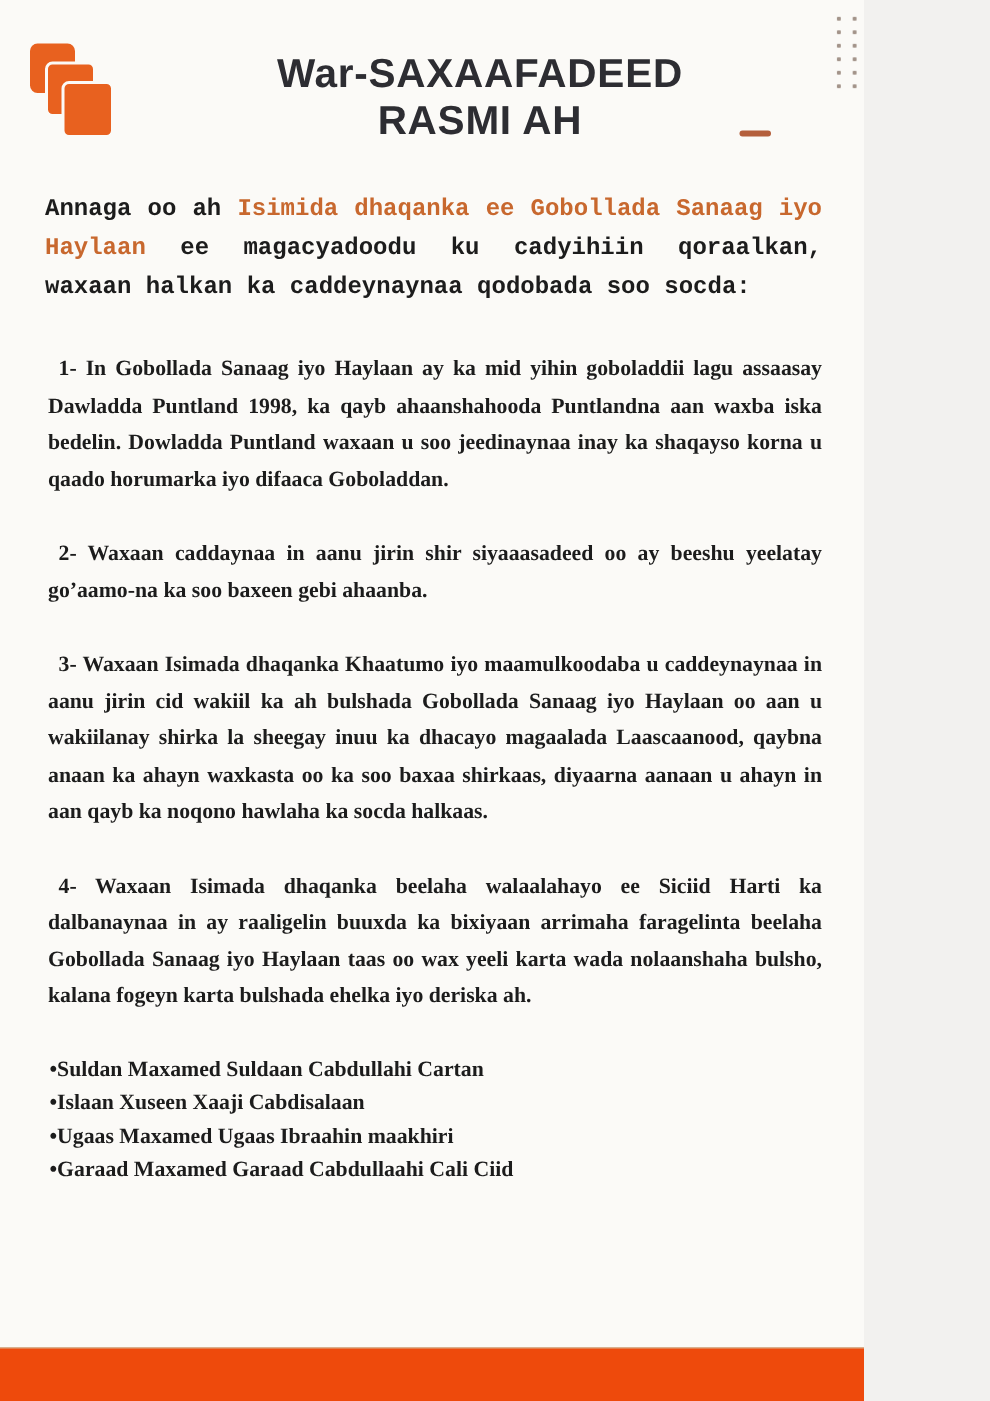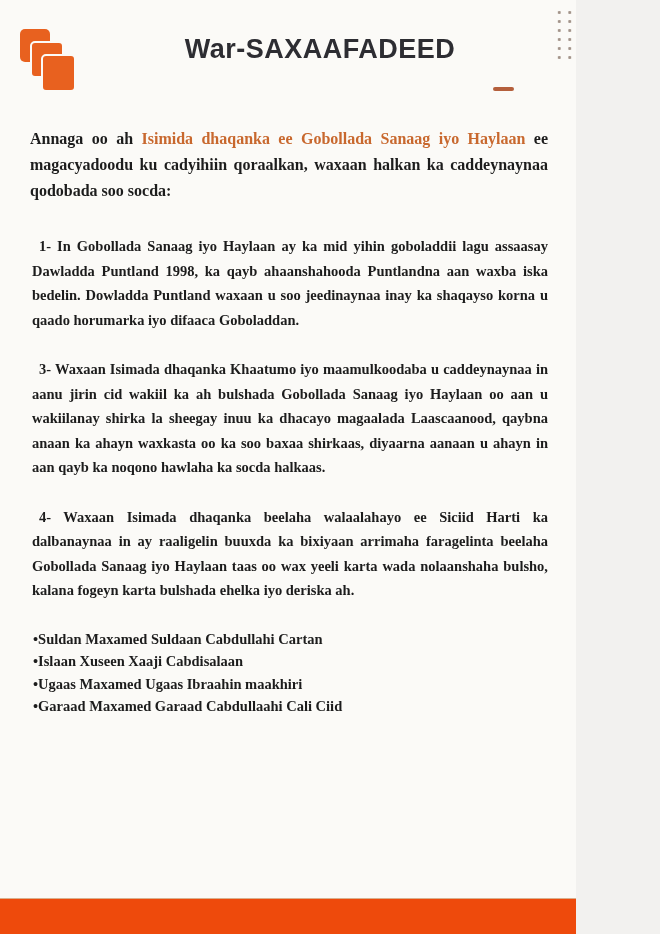--- a/index.html
+++ b/index.html
@@ -66,20 +66,21 @@
   
   .content {
     position: absolute; left: 30px; right: 28px; top: 126px;
     color: #1c1c1c;
     font-weight: bold;
   }
   .intro {
     font-size: 16px; line-height: 26px;
     text-align: justify;
     margin: 0 0 30px 0;
+    font-family: Liberation Mono, monospace;
   }
   .highlight { color: #c8682e; }
 
   .body-para {
     font-size: 14.5px; line-height: 24.5px;
     text-align: justify;
     text-indent: 7px;
     margin: 0 0 25px 2px;
   }
 
@@ -109,32 +110,34 @@
 <div class="page">
 
   <div class="logo">
     <div class="sq sq1"></div>
     <div class="sq sq2"></div>
     <div class="sq sq3"></div>
   </div>
 
   <div class="title">
     <div>War-SAXAAFADEED</div>
+    <div>RASMI AH</div>
   </div>
 
   <div class="dot-grid"></div>
 
   <div class="date-underline"></div>
 
   <div class="content">
 
     <p class="intro"><span>Annaga oo ah </span><span class="highlight">Isimida dhaqanka ee Gobollada Sanaag iyo Haylaan</span><span> ee magacyadoodu ku cadyihiin qoraalkan, waxaan halkan ka caddeynaynaa qodobada soo socda:</span></p>
 
     <div>
         <p class="body-para">1- In Gobollada Sanaag iyo Haylaan ay ka mid yihin goboladdii lagu assaasay Dawladda Puntland 1998, ka qayb ahaanshahooda Puntlandna aan waxba iska bedelin. Dowladda Puntland waxaan u soo jeedinaynaa inay ka shaqayso korna u qaado horumarka iyo difaaca Goboladdan.</p>
+        <p class="body-para">2- Waxaan caddaynaa in aanu jirin shir siyaaasadeed oo ay beeshu yeelatay go’aamo-na ka soo baxeen gebi ahaanba.</p>
         <p class="body-para">3- Waxaan Isimada dhaqanka Khaatumo iyo maamulkoodaba u caddeynaynaa in aanu jirin cid wakiil ka ah bulshada Gobollada Sanaag iyo Haylaan oo aan u wakiilanay shirka la sheegay inuu ka dhacayo magaalada Laascaanood, qaybna anaan ka ahayn waxkasta oo ka soo baxaa shirkaas, diyaarna aanaan u ahayn in aan qayb ka noqono hawlaha ka socda halkaas.</p>
         <p class="body-para">4- Waxaan Isimada dhaqanka beelaha walaalahayo ee Siciid Harti ka dalbanaynaa in ay raaligelin buuxda ka bixiyaan arrimaha faragelinta beelaha Gobollada Sanaag iyo Haylaan taas oo wax yeeli karta wada nolaanshaha bulsho, kalana fogeyn karta bulshada ehelka iyo deriska ah.</p>
       </div>
 
 
     <ul class="signers">
         <li>Suldan Maxamed Suldaan Cabdullahi Cartan</li>
         <li>Islaan Xuseen Xaaji Cabdisalaan</li>
         <li>Ugaas Maxamed Ugaas Ibraahin maakhiri</li>
         <li>Garaad Maxamed Garaad Cabdullaahi Cali Ciid</li>

